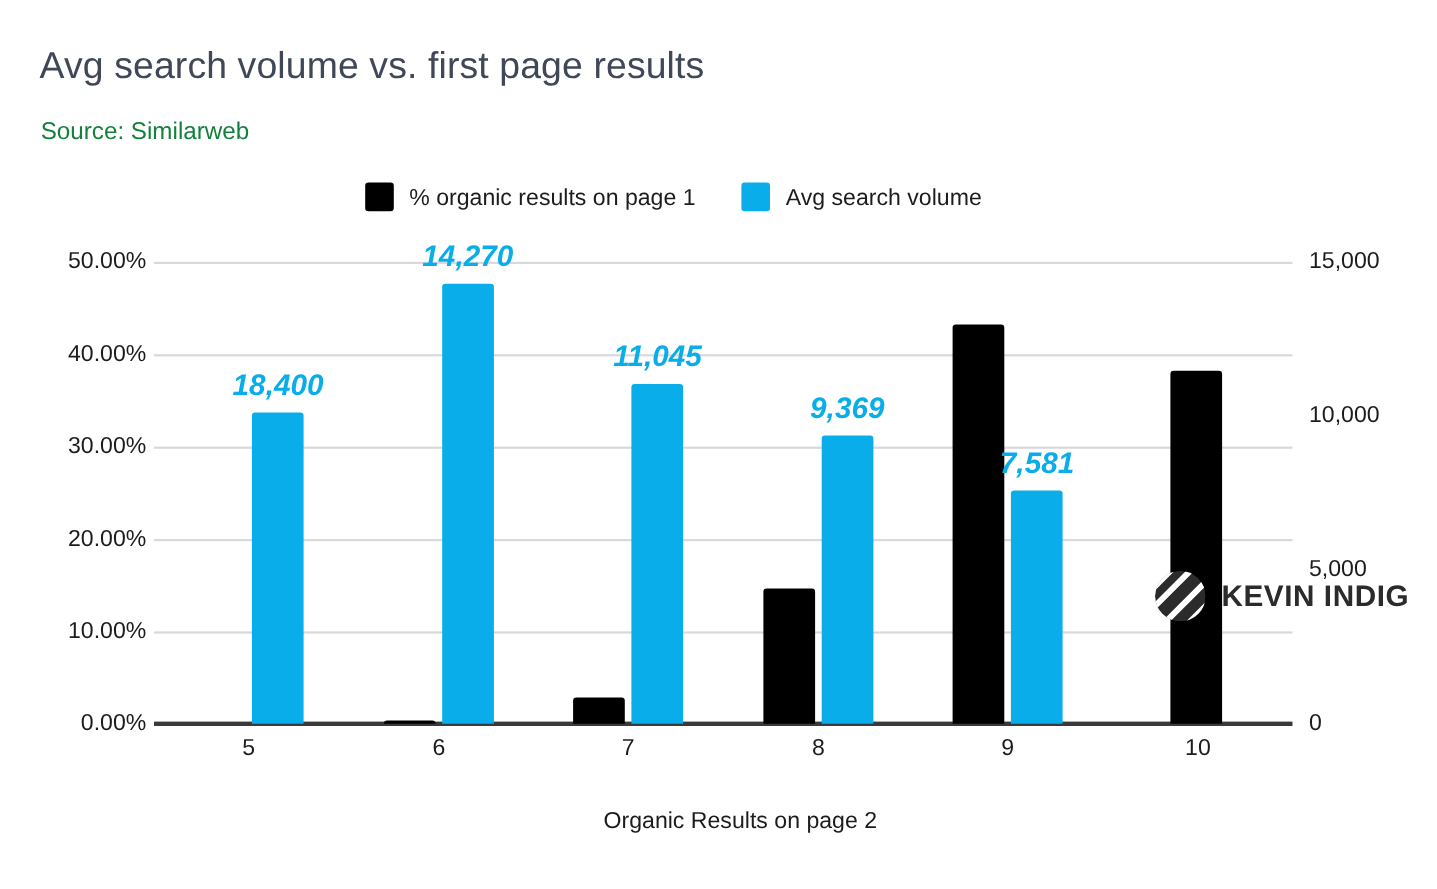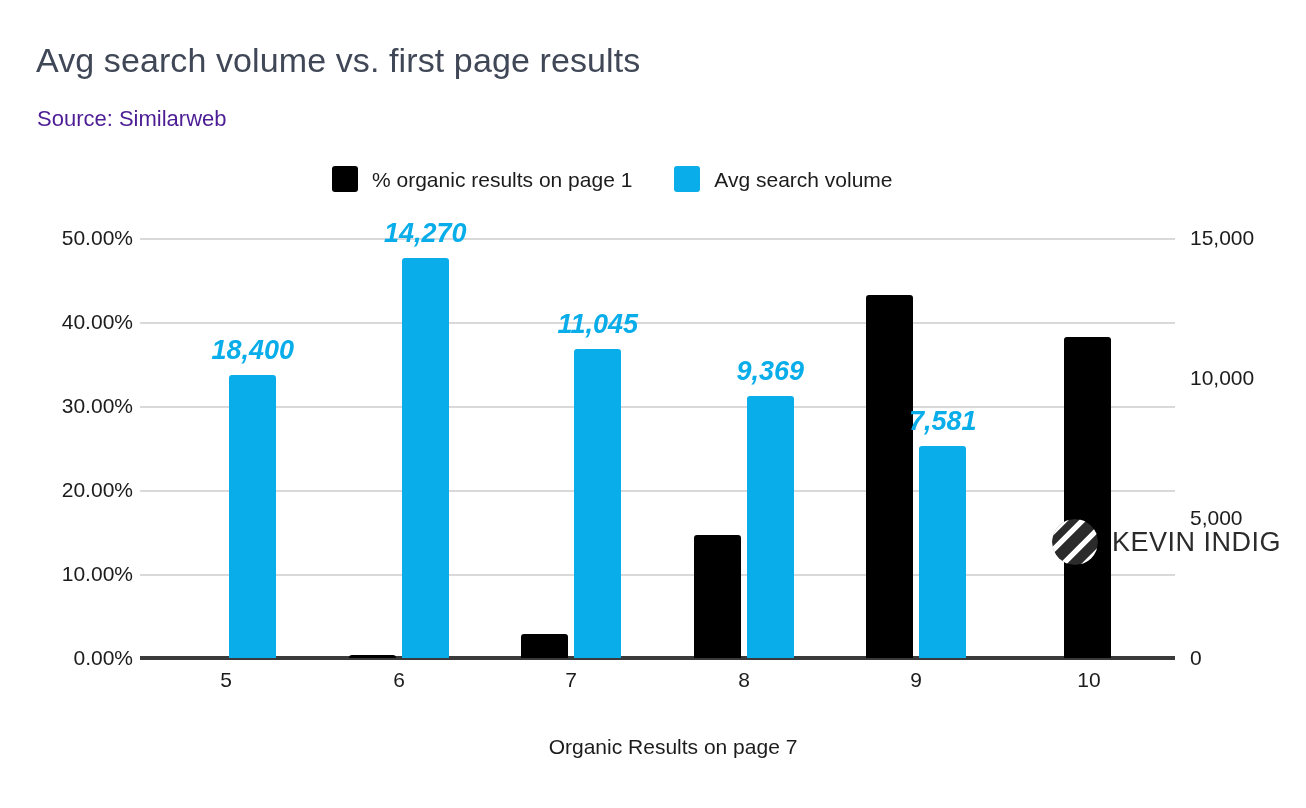--- a/index.html
+++ b/index.html
@@ -14,21 +14,21 @@
   
   .chart-title {
     position: absolute; left: 36px; top: 41px;
     font-size: 34px; font-weight: 400;
     color: #404756; letter-spacing: .1px;
     white-space: nowrap;
   }
   .chart-subtitle {
     position: absolute; left: 37px; top: 106px;
     font-size: 22px; font-weight: 400;
-    color: #4c1d95; white-space: nowrap;
+    color: #15803d; white-space: nowrap;
   }
 
   
   .legend {
     position: absolute; left: 332px; top: 166px;
     display: flex; align-items: center; gap: 42px;
   }
   .legend-item { display: flex; align-items: center; gap: 14px; }
   .legend-swatch { width: 26px; height: 26px; border-radius: 3px; display:block; }
   .legend-swatch.black { background: #000000; }
@@ -114,21 +114,21 @@
   }
   .axis-title span { padding-left: 40px; }
 
   
   .logo {
     position: absolute; right: 25px; bottom: 18px;
     display: flex; align-items: center; gap: 13px;
   }
   .logo-mark { width: 48px; height: 48px; display:block; }
   .logo-text {
-    font-size: 27px; font-weight: normal;
+    font-size: 27px; font-weight: bold;
     color: #2b2b2b; letter-spacing: .5px;
     white-space: nowrap;
   }
 </style>
 </head>
 <body>
 
 <div id="root">
 
   <div class="chart-title">Avg search volume vs. first page results</div>
@@ -210,21 +210,21 @@
   </div>
 
   <div class="xlabel" style="left:226px">5</div>
   <div class="xlabel" style="left:399px">6</div>
   <div class="xlabel" style="left:571px">7</div>
   <div class="xlabel" style="left:744px">8</div>
   <div class="xlabel" style="left:916px">9</div>
   <div class="xlabel" style="left:1089px">10</div>
 
   <div class="axis-title">
-    <span>Organic Results on page 7</span>
+    <span>Organic Results on page 2</span>
   </div>
 
   <div class="logo">
     <svg class="logo-mark" viewBox="0 0 48 48">
       <defs>
         <clipPath id="circleClip">
             <circle cx="24" cy="24" r="23"></circle>
           </clipPath>
       </defs>
       <g clip-path="url(#circleClip)" fill="#2b2b2b">

